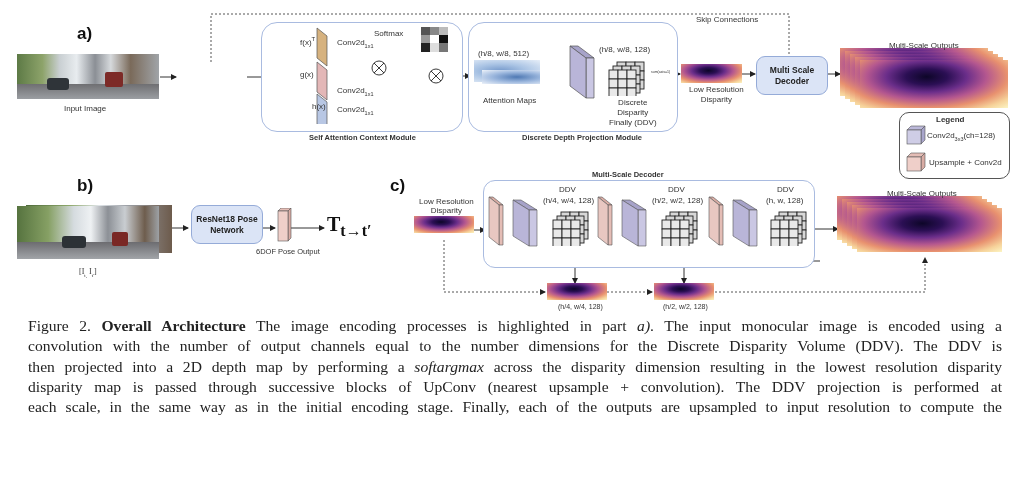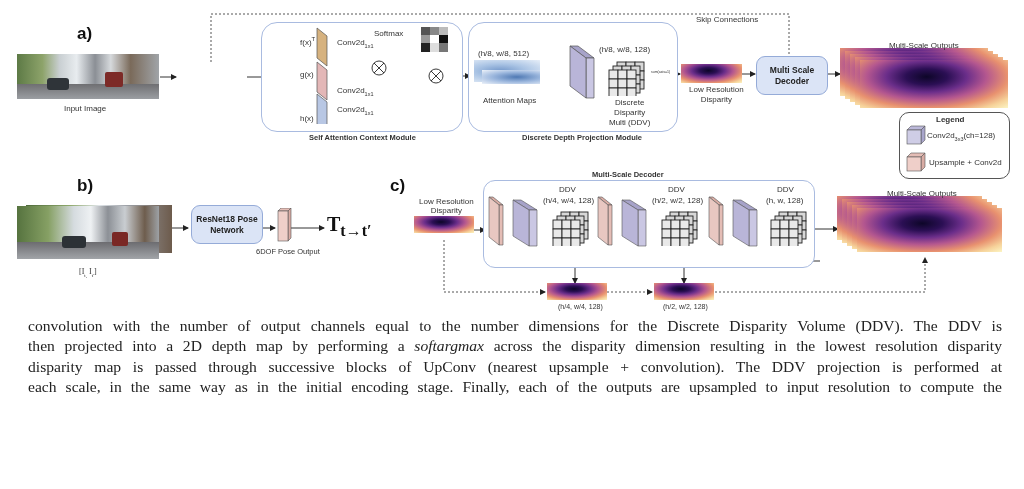--- a/index.html
+++ b/index.html
@@ -96,21 +96,21 @@
   <div class="lbl bold" style="left:309px;top:133px;font-size:7.5px;">Self Attention Context Module</div>
 
   <svg class="abs" style="left:315px;top:24px;" width="20" height="100">
     <polygon points="2,4 12,12 12,42 2,34" fill="#d6b27f" stroke="#555" stroke-width="0.7"></polygon>
     <polygon points="2,38 12,46 12,76 2,68" fill="#e3b7b7" stroke="#555" stroke-width="0.7"></polygon>
     <polygon points="2,70 12,78 12,108 2,100" fill="#b8c7e4" stroke="#555" stroke-width="0.7"></polygon>
   </svg>
 
   <div class="lbl" style="left:300px;top:36px;"><span>f(x)</span><sup style="font-size:6px;">T</sup></div>
   <div class="lbl" style="left:300px;top:70px;">g(x)</div>
-  <div class="lbl" style="left:300px;top:102px;margin-top:12px;">h(x)</div>
+  <div class="lbl" style="left:312px;top:102px;">h(x)</div>
 
   <div class="lbl" style="left:337px;top:38px;"><span>Conv2d</span><sub style="font-size:5.5px;">1x1</sub></div>
   <div class="lbl" style="left:337px;top:86px;"><span>Conv2d</span><sub style="font-size:5.5px;">1x1</sub></div>
   <div class="lbl" style="left:337px;top:105px;"><span>Conv2d</span><sub style="font-size:5.5px;">1x1</sub></div>
   <div class="lbl" style="left:374px;top:29px;">Softmax</div>
 
   <svg class="abs" style="left:365px;top:58px;" width="85" height="30">
     <g>
         <circle cx="14" cy="10" r="7" fill="#fff" stroke="#222" stroke-width="0.9"></circle>
         <line x1="9" y1="5" x2="19" y2="15" stroke="#222" stroke-width="0.9"></line>
@@ -174,21 +174,21 @@
       <rect x="2" y="23" width="9" height="9" fill="#e9e9e9" stroke="#222" stroke-width="0.9"></rect>
       <rect x="11" y="23" width="9" height="9" fill="#e9e9e9" stroke="#222" stroke-width="0.9"></rect>
       <rect x="20" y="23" width="9" height="9" fill="#e9e9e9" stroke="#222" stroke-width="0.9"></rect>
       <rect x="2" y="32" width="9" height="9" fill="#e9e9e9" stroke="#222" stroke-width="0.9"></rect>
       <rect x="11" y="32" width="9" height="9" fill="#e9e9e9" stroke="#222" stroke-width="0.9"></rect>
       <rect x="20" y="32" width="9" height="9" fill="#e9e9e9" stroke="#222" stroke-width="0.9"></rect>
     </svg>
   <div class="lbl c" style="left:609px;top:98px;line-height:10px;text-align:center;">
     <div>Discrete</div>
     <div>Disparity</div>
-    <div>Multi (DDV)</div>
+    <div>Finally (DDV)</div>
   </div>
   <div class="lbl" style="left:651px;top:70px;font-size:3.5px;">sum(axis=1)</div>
 
   <div class="dmap" style="left:681px;top:64px;width:61px;height:19px;"></div>
   <div class="lbl c" style="left:689px;top:85px;line-height:10px;text-align:center;">
     <div>Low Resolution</div>
     <div>Disparity</div>
   </div>
 
   <div class="bluebox" style="left:756px;top:56px;width:70px;height:37px;flex-direction:column;">
@@ -393,17 +393,18 @@
     <div class="dmap abs" style="left:0;top:0;width:145px;height:44px;"></div>
     <div class="dmap abs" style="left:5px;top:3px;width:145px;height:44px;"></div>
     <div class="dmap abs" style="left:10px;top:6px;width:145px;height:44px;"></div>
     <div class="dmap abs" style="left:15px;top:9px;width:145px;height:44px;"></div>
     <div class="dmap abs" style="left:20px;top:12px;width:145px;height:44px;"></div>
   </div>
   <div class="lbl" style="left:887px;top:189px;">Multi-Scale Outputs</div>
 </div>
 
 <div class="caption" id="caption">
+    <span class="line"><span>Figure 2. </span><b>Overall Architecture</b><span> The image encoding processes is highlighted in part </span><i>a)</i><span>.  The input monocular image is encoded using a</span></span>
     <span class="line"><span>convolution with the number of output channels equal to the number dimensions for the Discrete Disparity Volume (DDV). The DDV is</span></span>
     <span class="line"><span>then projected into a 2D depth map by performing a </span><i>softargmax</i><span> across the disparity dimension resulting in the lowest resolution disparity</span></span>
     <span class="line"><span>disparity map is passed through successive blocks of UpConv (nearest upsample + convolution).  The DDV projection is performed at</span></span>
     <span class="line"><span>each scale, in the same way as in the initial encoding stage. Finally, each of the outputs are upsampled to input resolution to compute the</span></span>
   </div>
 
 </body></html>

